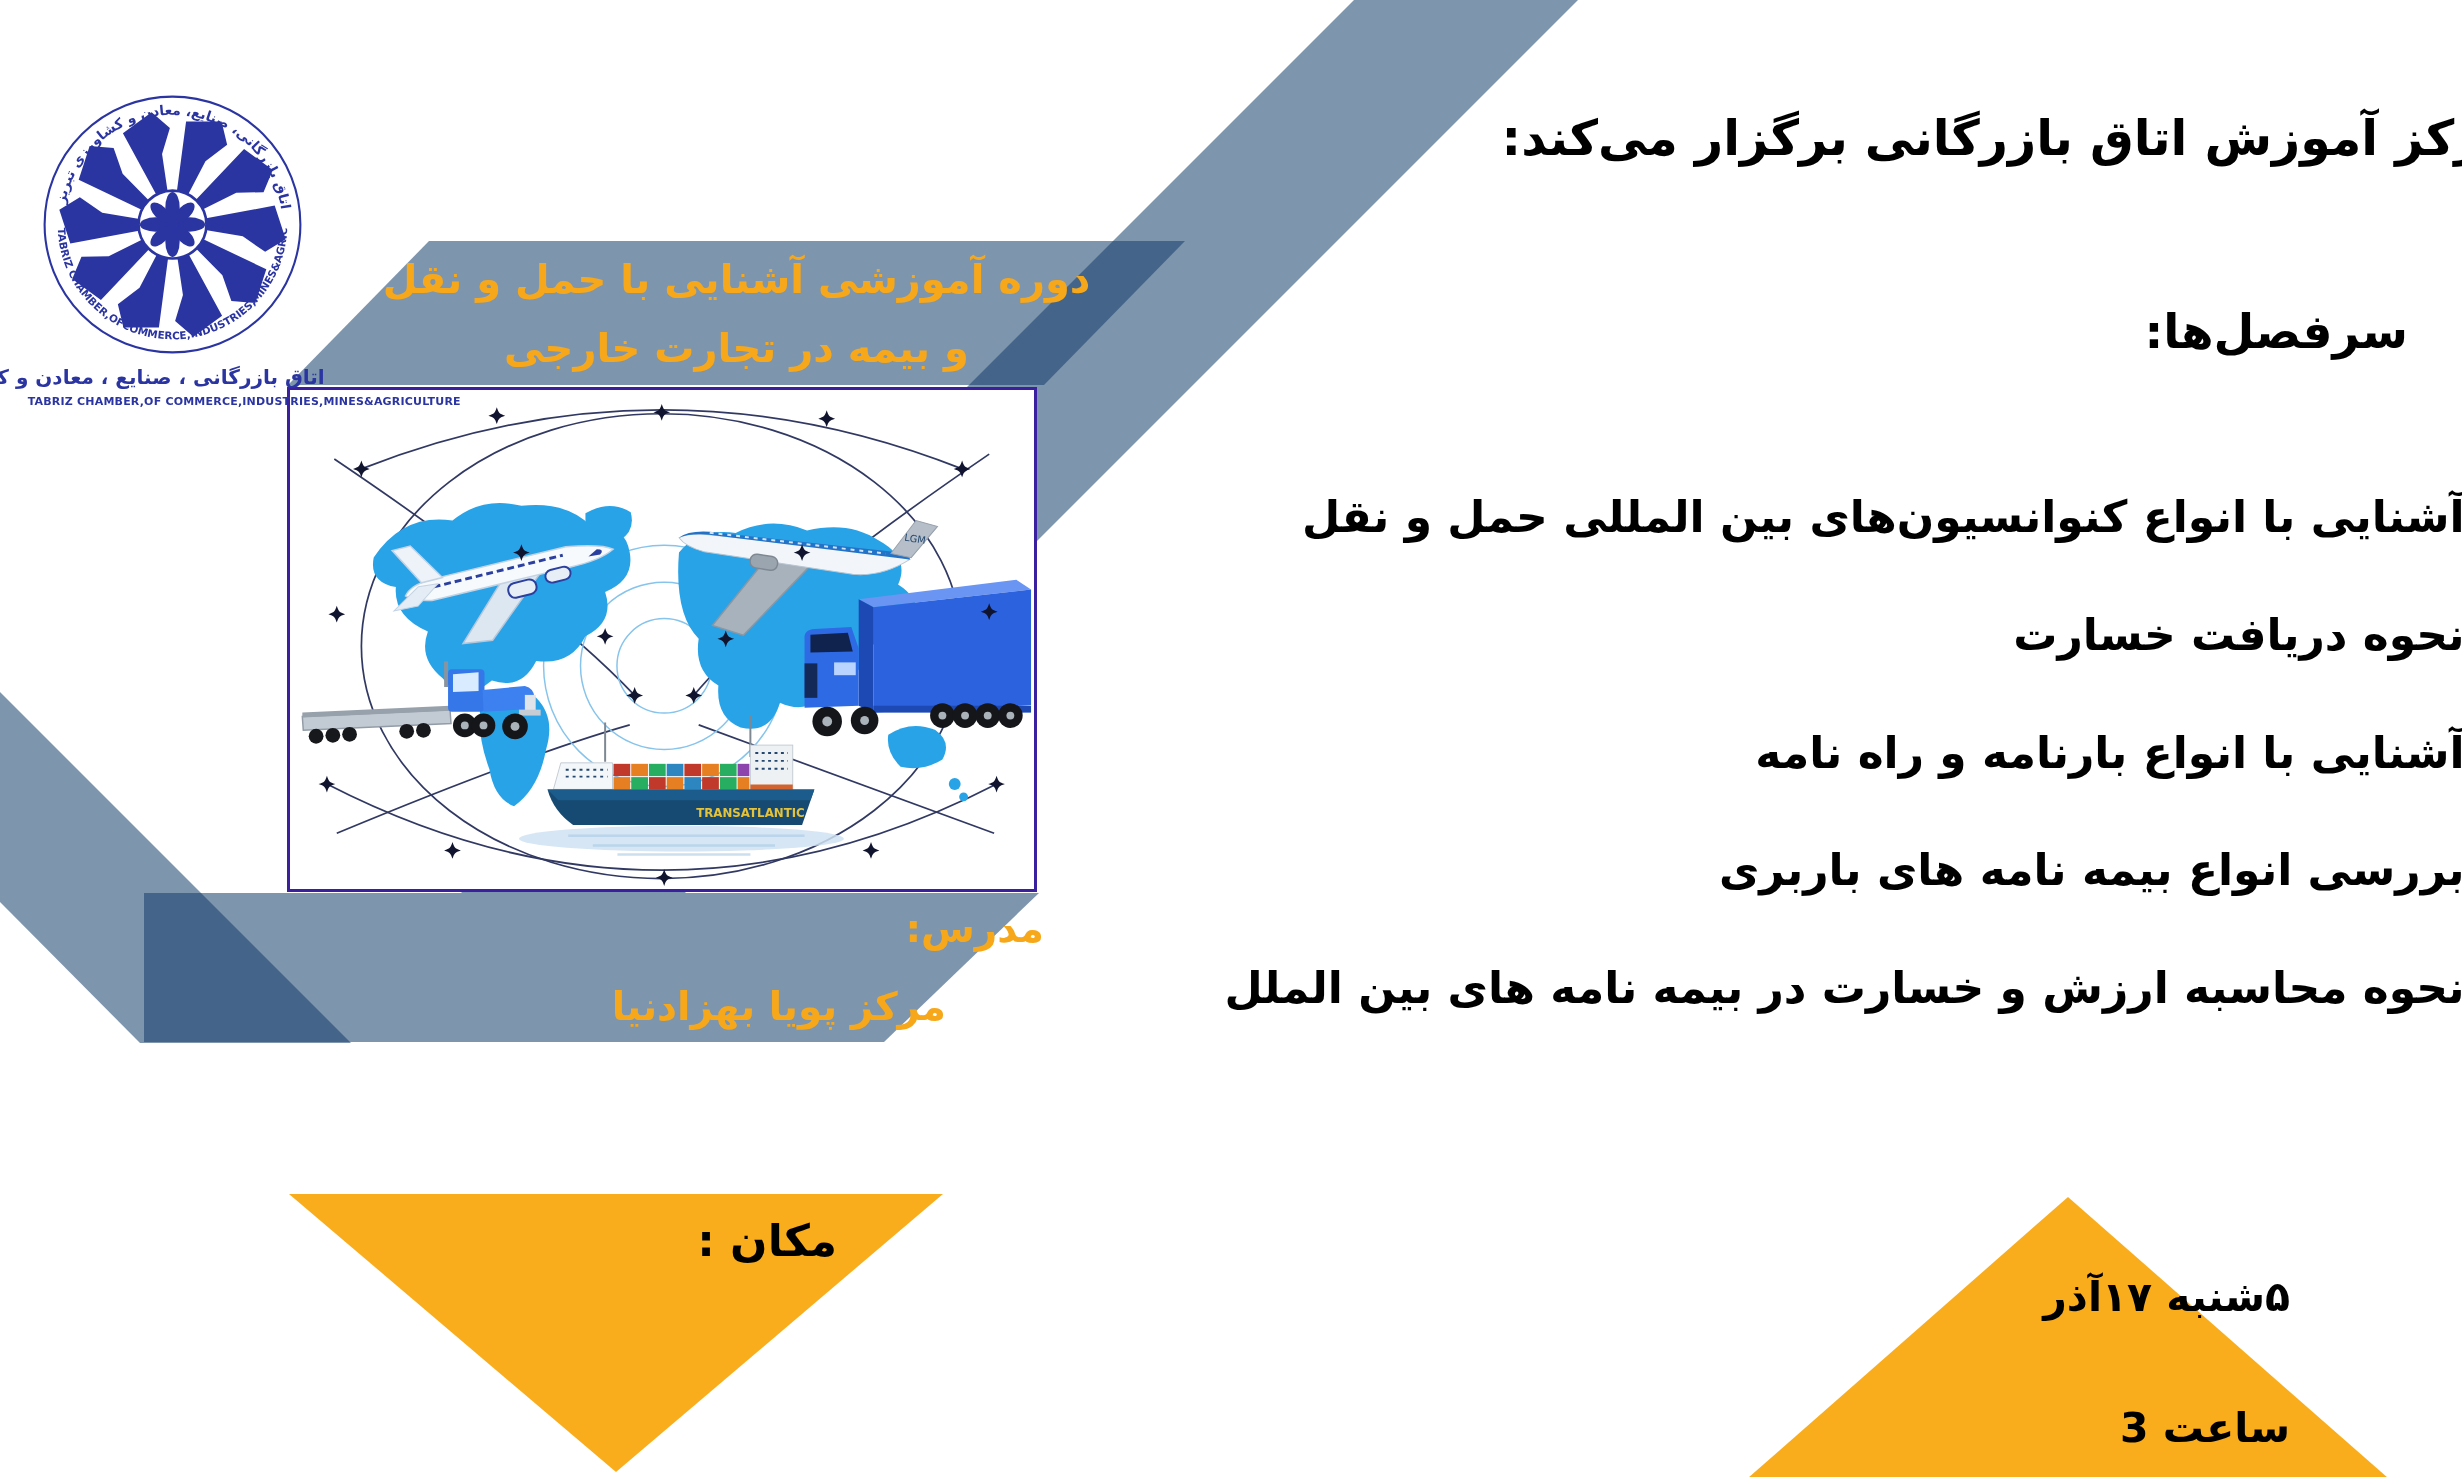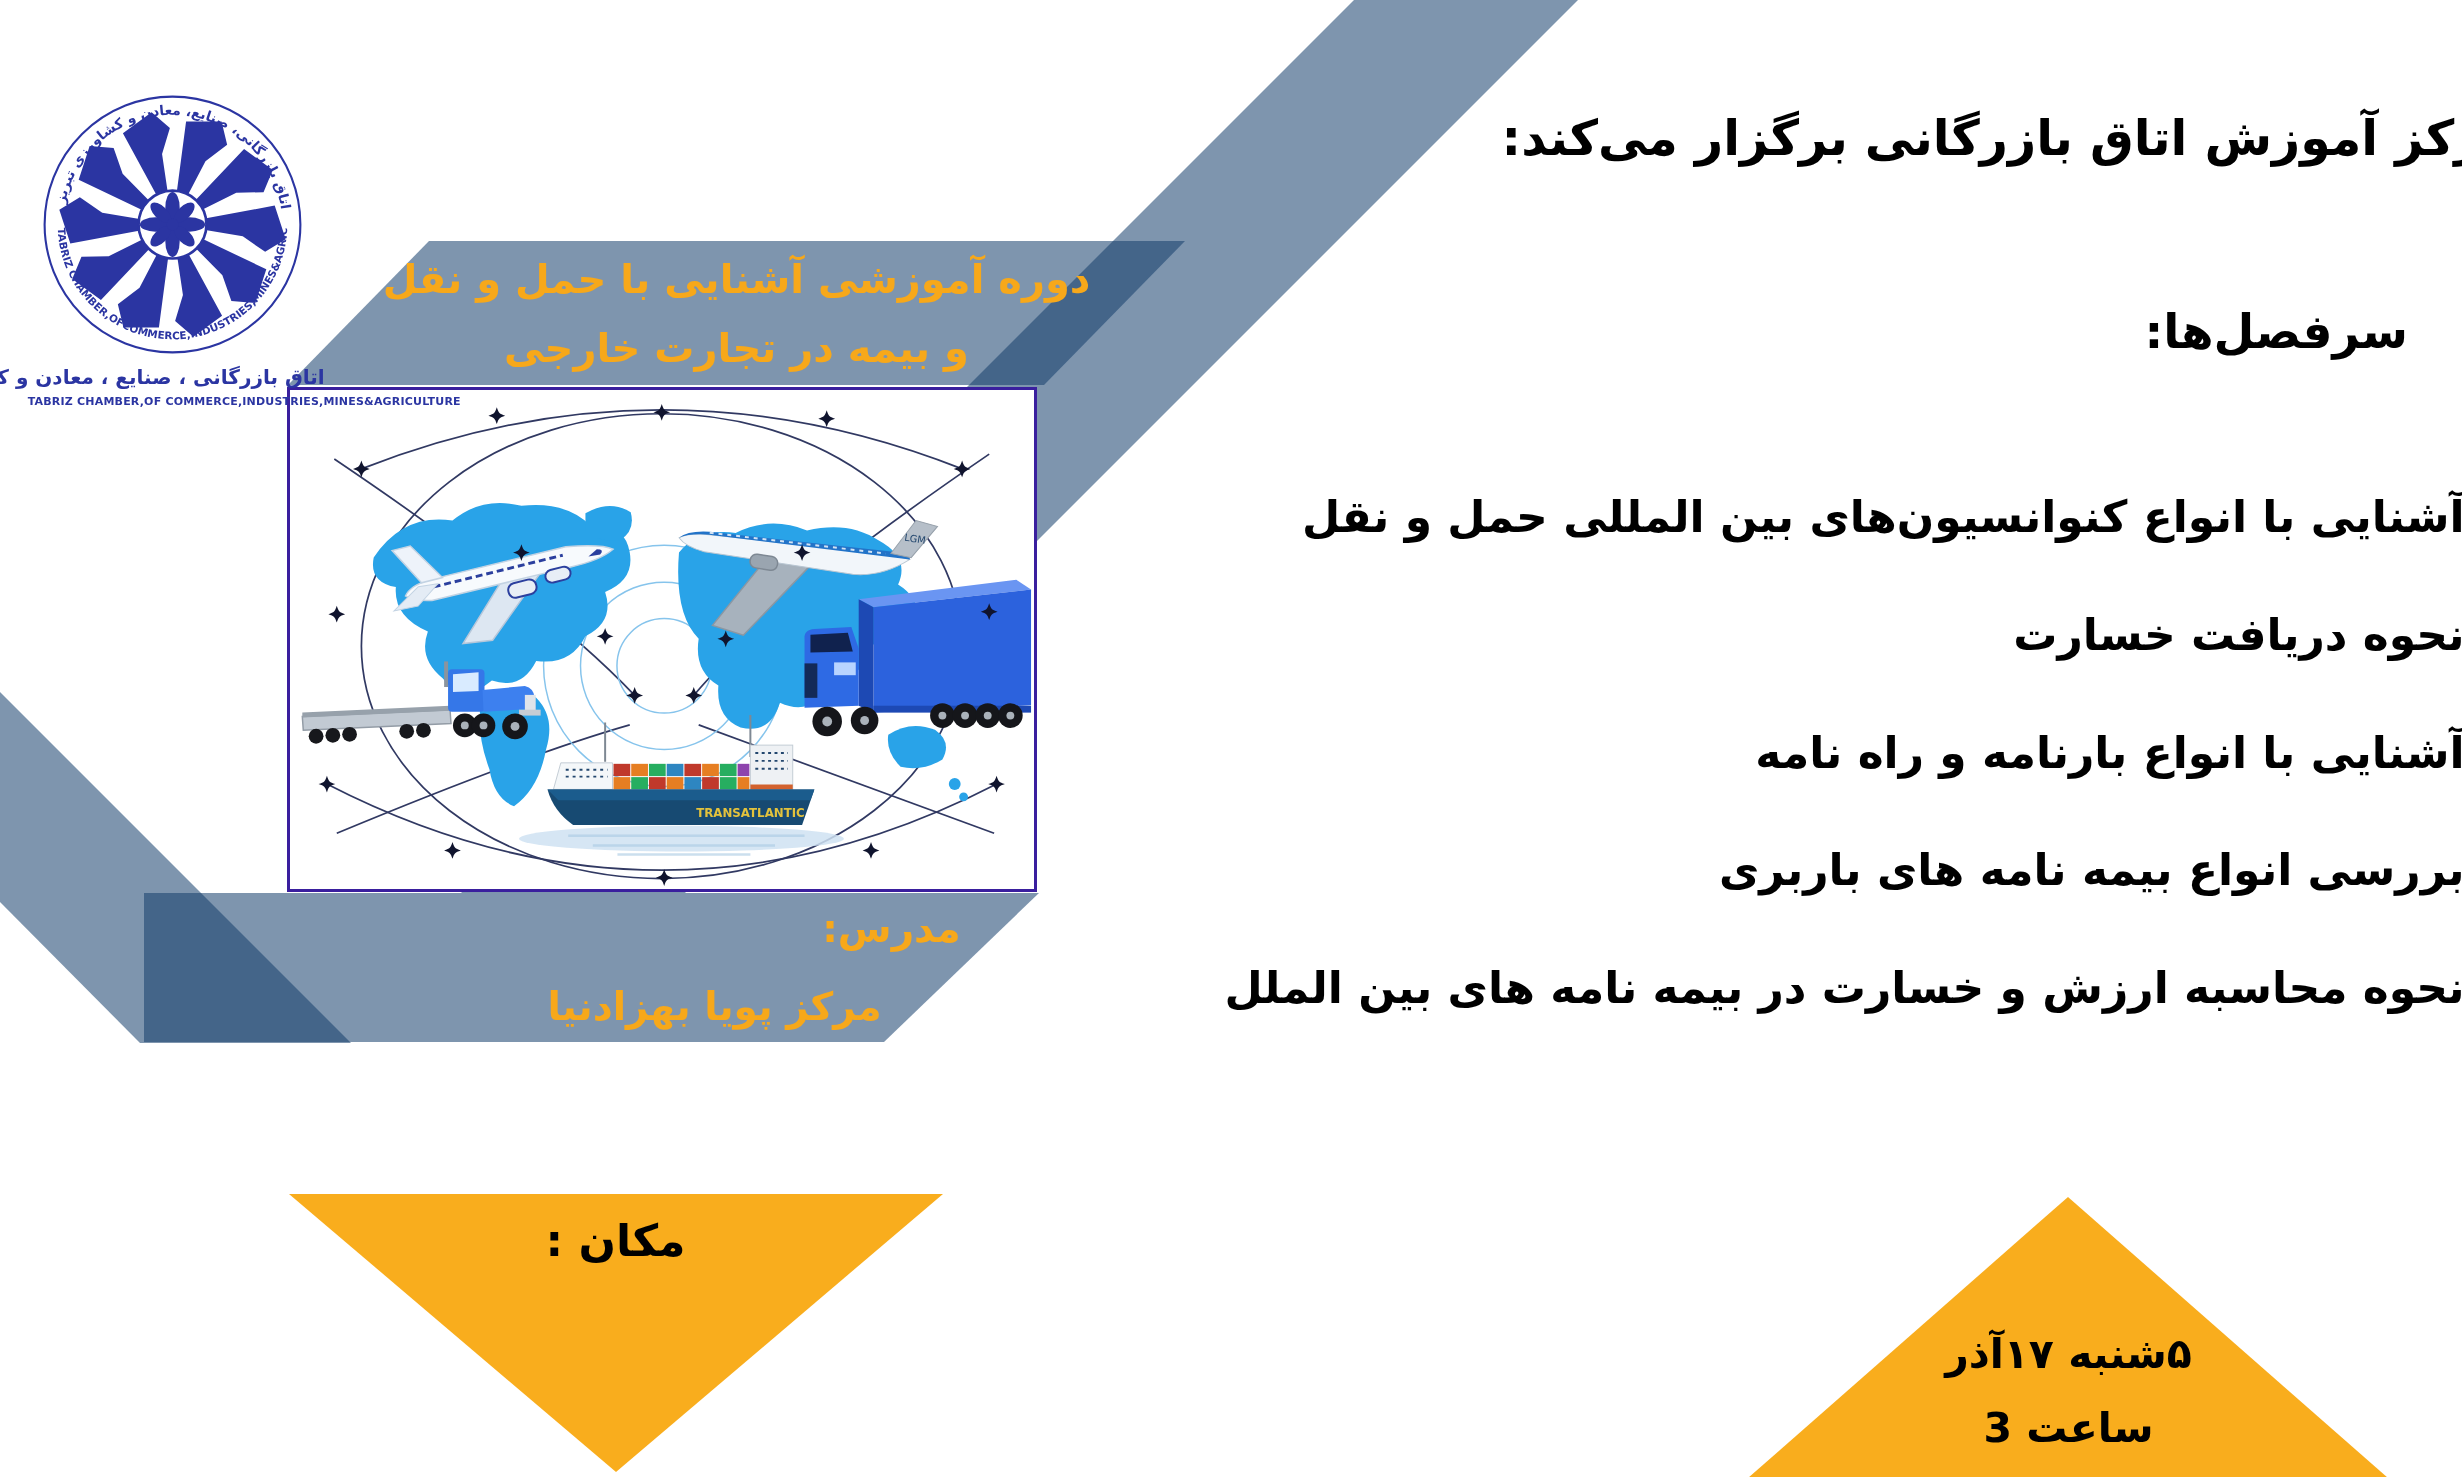--- a/index.html
+++ b/index.html
@@ -3,21 +3,21 @@
 <meta charset="utf-8">
 <style>
   html,body{margin:0;padding:0;background:#ffffff;}
   body{width:2659px;height:1477px;overflow:hidden;
        font-family:"DejaVu Sans","Liberation Sans",sans-serif;}
   .canvas{position:relative;width:2659px;height:1477px;background:#fff;overflow:hidden;}
   .abs{position:absolute;}
   .shape{position:absolute;background:rgba(20,62,108,0.55);}
   .orange{position:absolute;background:#F9AD1D;}
   .fa{direction:rtl;unicode-bidi:plaintext;white-space:nowrap;line-height:1.15;color:#000;}
-  .center{text-align:center;}
+  .center{}
   
   #ribbon-main{left:461px;top:0;width:1117px;height:893px;
     clip-path:polygon(893px 0,1117px 0,224px 893px,0 893px);}
   #ribbon-tail{left:0;top:692px;width:351px;height:351px;
     clip-path:polygon(0 0,351px 351px,140px 351px,0 210px);}
   #instructor-panel{left:144px;top:893px;width:895px;height:149px;
     clip-path:polygon(0 0,895px 0,740px 149px,0 149px);}
   #title-banner{left:288px;top:241px;width:897px;height:144px;z-index:2;
     clip-path:polygon(141px 0,897px 0,756px 144px,0 144px);}
   
@@ -259,17 +259,17 @@
   <div class="topic fa" style="top:845px;">٤- بررسی انواع بیمه نامه های باربری</div>
   <div class="topic fa" style="top:963px;">۵- نحوه محاسبه ارزش و خسارت در بیمه نامه های بین الملل</div>
 
   <div class="abs fa instr center" style="left:739px;top:907px;width:305px;">مدرس:</div>
   <div class="abs fa instr center" style="left:483px;top:985px;width:463px;">مرکز پویا بهزادنیا</div>
 
   <div class="orange" id="location-triangle"></div>
   <div class="abs fa tri-text center" style="left:394px;top:1216px;width:443px;">مکان :</div>
 
   <div class="orange" id="time-triangle"></div>
-  <div class="abs fa time-text center" style="left:1847px;top:1331px;width:443px;">۵شنبه ۱۷آذر</div>
+  <div class="abs fa time-text center" style="left:1847px;top:1274px;width:443px;">۵شنبه ۱۷آذر</div>
   <div class="abs fa time-text center" style="left:1847px;top:1405px;width:443px;">ساعت 3</div>
 
 </div>
 
 
 </body></html>

